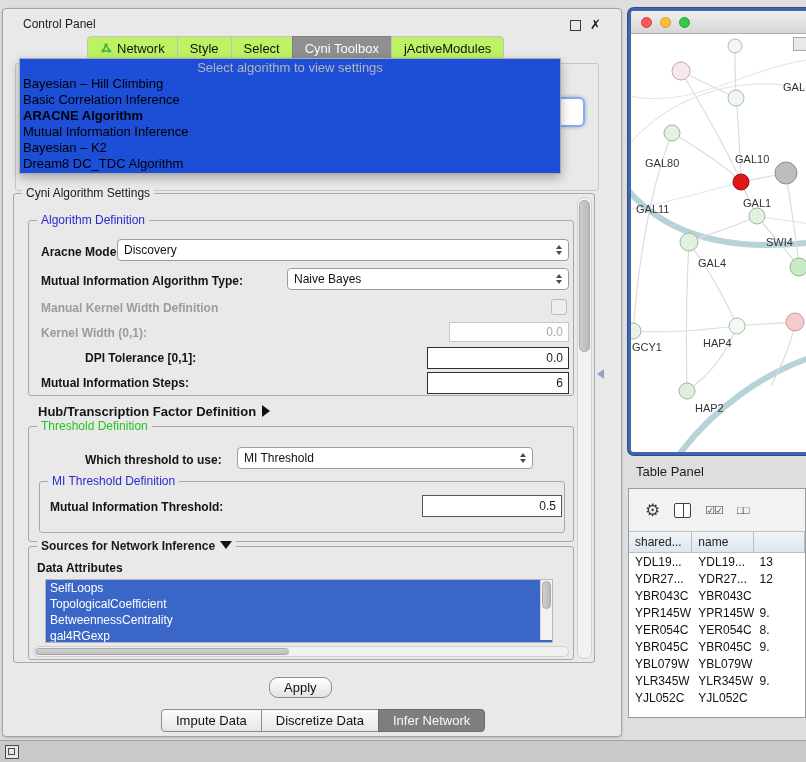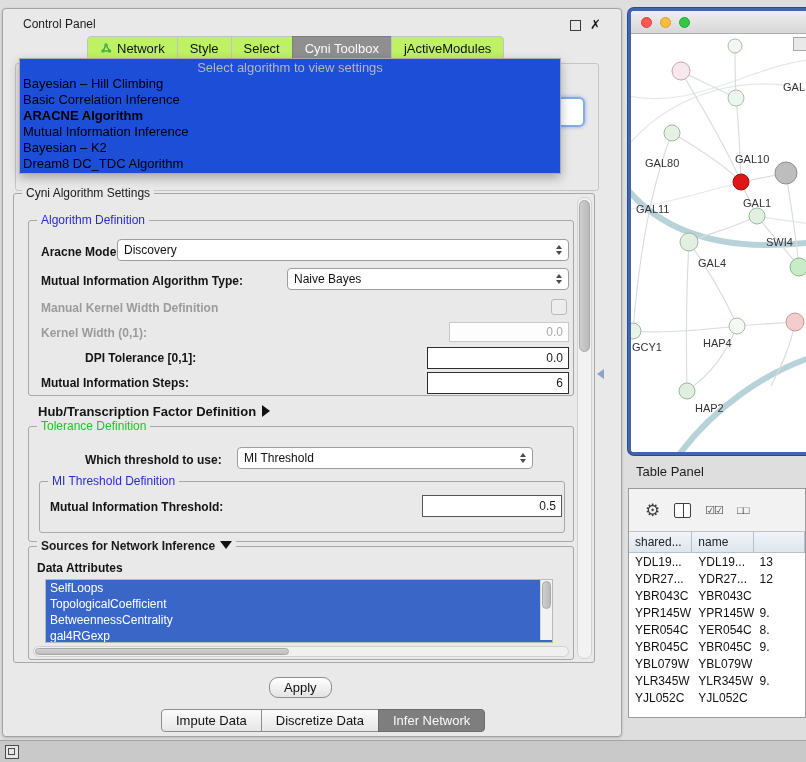--- a/index.html
+++ b/index.html
@@ -215,21 +215,21 @@
 
       <span class="lbl" style="left:12px;top:155px;">Mutual Information Steps:</span>
       <input class="tf" style="left: 398px; top: 151px; width: 142px;" value="6">
     </div>
 
     <div class="abs" style="left:24px;top:210px;font-size:13px;font-weight:bold;color:#141414;">
       <span>Hub/Transcription Factor Definition</span><span class="arrow-right"></span>
     </div>
 
     <div class="abs group" style="left:14px;top:232px;width:544px;height:114px;">
-      <span class="gtitle green">Tolerance Definition</span>
+      <span class="gtitle green">Threshold Definition</span>
 
       <span class="lbl" style="left:56px;top:26px;">Which threshold to use:</span>
       <div class="combo" style="left:208px;top:20px;width:296px;">
         <span class="val">MI Threshold</span>
         <span class="arrows">
             <i class="up"></i>
             <i class="dn"></i>
           </span>
       </div>
 

